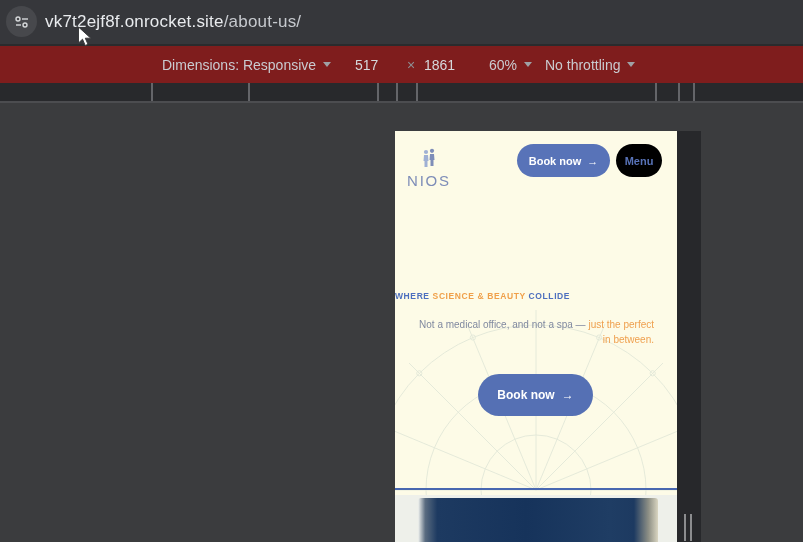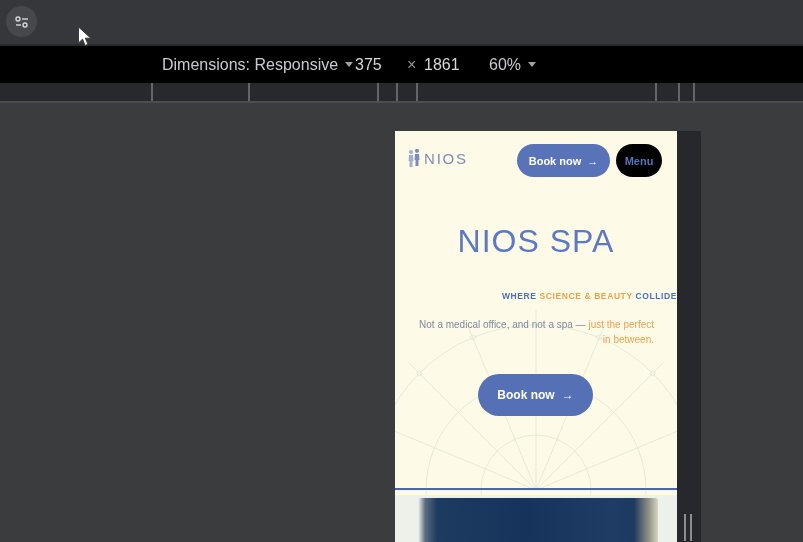--- a/index.html
+++ b/index.html
@@ -12,22 +12,22 @@
   .tune-btn { position:absolute; left:6px; top:6px; width:31px; height:31px; border-radius:50%;
               background:#47484c; display:flex; align-items:center; justify-content:center; cursor:pointer; }
   .url-text { position:absolute; left:45px; top:0; height:44px; display:flex; align-items:center;
               font-size:17px; letter-spacing:0.2px; }
   .url-domain { color:#e9ebee; }
   .url-path { color:#c6c9ce; }
 
   .seam { position:absolute; left:0; top:44px; width:803px; height:2px; background:#2a2b2d; }
 
   
-  .toolbar { position:absolute; left:0; top:46px; width:803px; height:37px; background:#000000;
-             overflow:hidden; font-size:16px; color:#cacbd0; }
+  .toolbar { position:absolute; left:0; top:46px; width:803px; height:37px; background:#7f1d1d;
+             overflow:hidden; font-size:14px; color:#cacbd0; }
   .tb { position:absolute; top:0; height:37px; display:flex; align-items:center; gap:7px; white-space:nowrap; }
   .tb.sel { cursor:pointer; }
   .caret { width:0; height:0; border-left:4px solid transparent; border-right:4px solid transparent;
            border-top:5px solid #9fa1a5; }
   .times { color:#8e9094; }
   .num { color:#d6d8db; }
 
   
   .ruler { position:absolute; left:0; top:83px; width:803px; height:20px; background:#28292c;
            border-bottom:2px solid #4c4d50; }
@@ -40,30 +40,30 @@
   .resize-handle { position:absolute; left:7px; top:383px; width:9px; height:27px; cursor:ns-resize; }
   .resize-handle span { position:absolute; top:0; bottom:0; width:2px; background:#8b8c8e; }
   .resize-handle span:nth-child(1){ left:0; } .resize-handle span:nth-child(2){ left:6px; }
 
   
   .viewport { position:absolute; left:395px; top:26px; width:282px; height:411px;
               background:#fdfbe7; overflow:hidden; }
   .pattern { position:absolute; left:0; top:0; width:282px; height:411px; pointer-events:none; }
 
   .site-header { position:absolute; left:0; top:0; width:282px; height:60px; }
-  .logo { position:absolute; left:12px; top:17px; display:flex; align-items:center; gap:3px; cursor:pointer; }
+  .logo { position:absolute; left:12px; top:17px; display:flex; align-items:center; gap:3px; cursor:pointer;flex-direction:column; }
   .logo-text { font-size:15px; letter-spacing:1.8px; color:#7e8db8; font-weight:400; }
   .pill { position:absolute; top:13px; height:33px; border-radius:17px; display:flex; align-items:center;
           justify-content:center; font-size:11px; font-weight:bold; cursor:pointer; }
   .pill.book { right:67px; width:93px; background:#5873b8; color:#fff; gap:6px; }
   .pill.menu { right:15px; width:46px; background:#000000; color:#5873b8; font-weight:600; }
 
   .hero-title { position:absolute; left:0; top:92px; width:282px; text-align:center;
                 font-size:32px; font-weight:300; letter-spacing:1px; color:#5b79c4; }
-  .tagline { position:absolute; left:0; top:160px; width:282px; text-align:right;
+  .tagline { position:absolute; left:0; top:160px; width:282px; text-align:left;
              font-size:8.5px; font-weight:bold; letter-spacing:0.6px; color:#4d6fbe; }
   .tagline .hl { color:#f0a04a; }
   .desc { position:absolute; left:23px; top:186px; width:236px; text-align:right;
           font-size:10px; line-height:1.5; color:#8089a0; }
   .desc .hl { color:#efa04f; }
   .cta { position:absolute; left:83px; top:243px; width:115px; height:42px; border-radius:21px;
          background:#5570b4; color:#fff; font-size:12px; font-weight:bold; display:flex;
          align-items:center; justify-content:center; gap:7px; cursor:pointer; border:none; }
 
   .divider { position:absolute; left:0; top:357px; width:282px; height:2px; background:#4867b0; }
@@ -82,39 +82,47 @@
 
   <div class="url-bar">
     <div class="tune-btn">
       <svg width="20" height="20" viewBox="0 0 20 20">
         <circle cx="6" cy="7" r="2" fill="none" stroke="#d6d8da" stroke-width="1.4"></circle>
         <line x1="10" y1="7" x2="16" y2="7" stroke="#d6d8da" stroke-width="1.4"></line>
         <line x1="4" y1="13" x2="9" y2="13" stroke="#d6d8da" stroke-width="1.4"></line>
         <circle cx="13" cy="13" r="2" fill="none" stroke="#d6d8da" stroke-width="1.4"></circle>
       </svg>
     </div>
+    <div class="url-text">
+      <span class="url-domain">vk7t2ejf8f.onrocket.site</span>
+        <span class="url-path">/about-us/</span>
+    </div>
   </div>
   <div class="seam"></div>
 
   <div class="toolbar">
     <div class="tb sel" style="left:162px;">
       <span>Dimensions: Responsive</span>
       <span class="caret"></span>
     </div>
     <div class="tb num" style="left:355px;">
-      <span>375</span>
+      <span>517</span>
     </div>
     <div class="tb times" style="left:407px;">
       <span>×</span>
     </div>
     <div class="tb num" style="left:424px;">
       <span>1861</span>
     </div>
     <div class="tb sel" style="left:489px;">
       <span>60%</span>
+      <span class="caret"></span>
+    </div>
+    <div class="tb sel" style="left:545px;">
+      <span>No throttling</span>
       <span class="caret"></span>
     </div>
   </div>
 
   <div class="ruler">
     <div class="tick" style="left:151px;"></div>
     <div class="tick" style="left:248px;"></div>
     <div class="tick" style="left:377px;"></div>
     <div class="tick" style="left:396px;"></div>
     <div class="tick" style="left:416px;"></div>
@@ -160,21 +168,20 @@
         </div>
         <div class="pill book">
           <span>Book now</span>
           <span>→</span>
         </div>
         <div class="pill menu">
           <span>Menu</span>
         </div>
       </div>
 
-      <h1 class="hero-title">NIOS SPA</h1>
 
       <div class="tagline">
         <span>WHERE </span><span class="hl">SCIENCE &amp; BEAUTY</span><span> COLLIDE</span>
       </div>
 
       <p class="desc">
         <span>Not a medical office, and not a spa — </span><span class="hl">just the perfect in between.</span>
       </p>
 
       <button class="cta">

